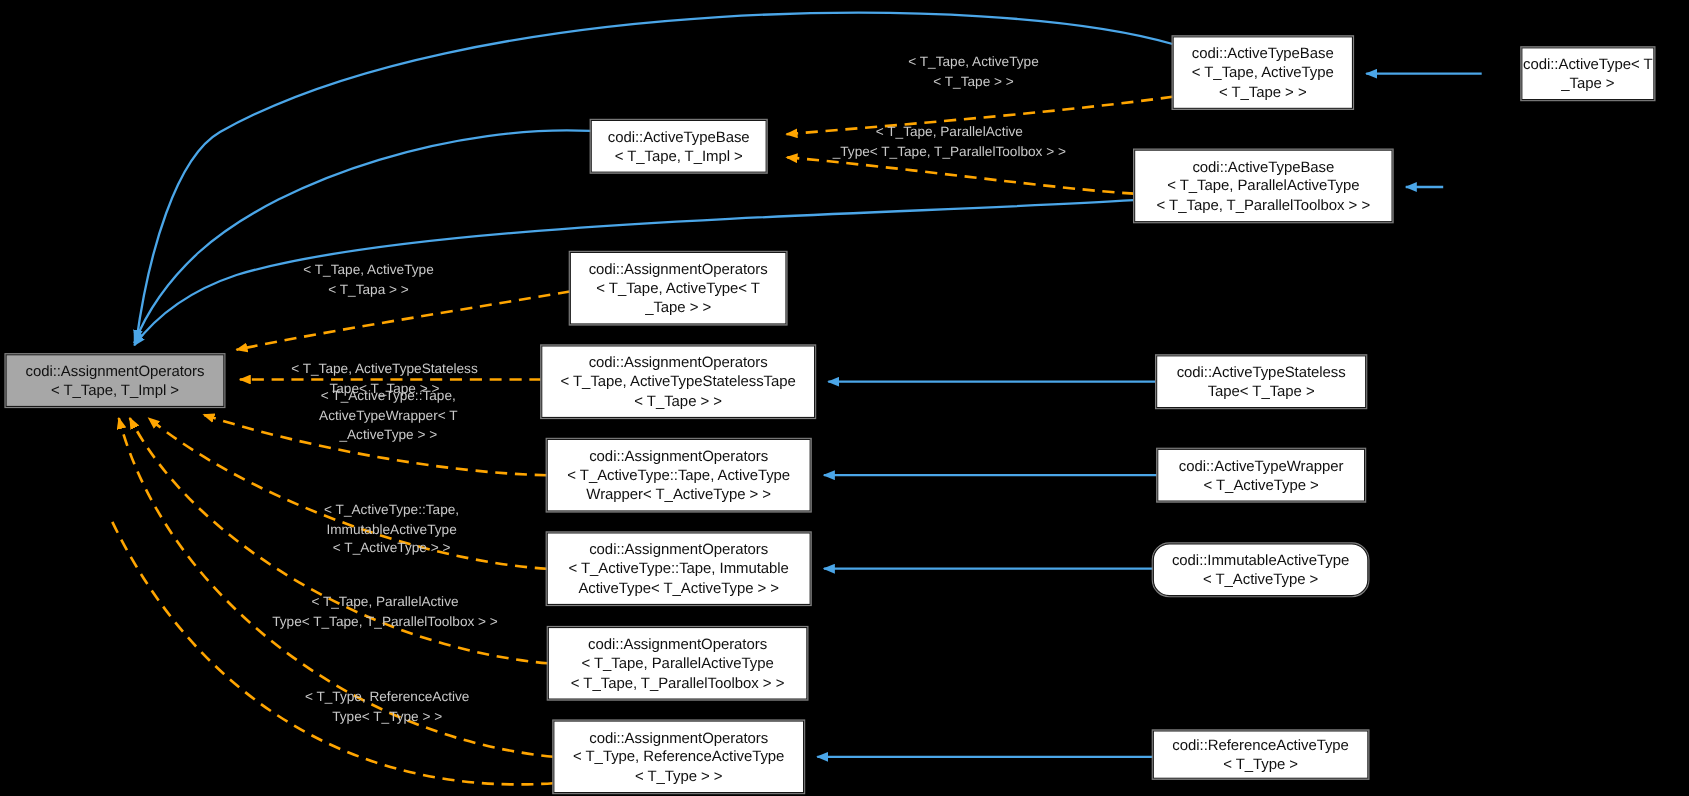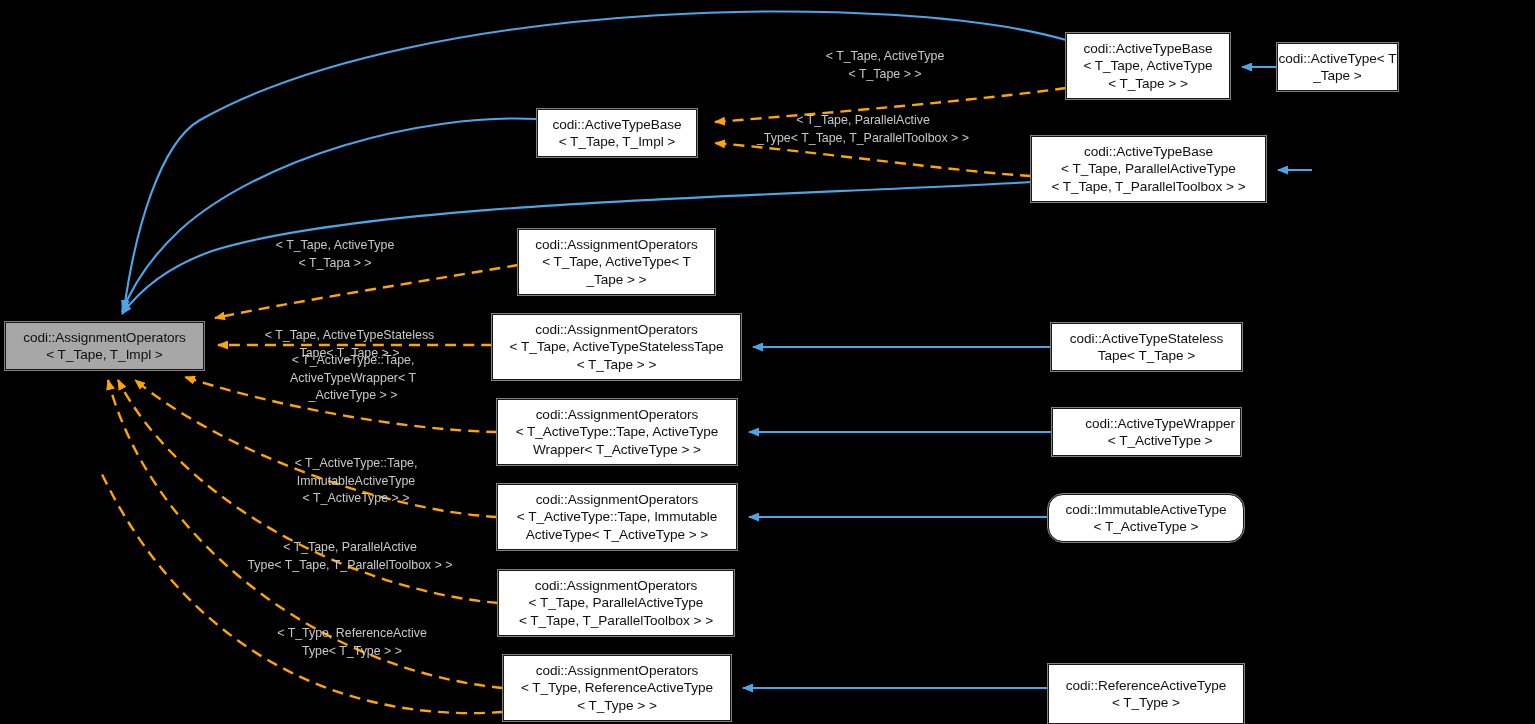--- a/index.html
+++ b/index.html
@@ -63,21 +63,21 @@
     <span class="lbl">codi::AssignmentOperators
 &lt; T_Tape, T_Impl &gt;</span>
   </div>
 
   <div class="node" style="left:1066px;top:33px;width:164px;height:66px;">
     <span class="lbl">codi::ActiveTypeBase
 &lt; T_Tape, ActiveType
 &lt; T_Tape &gt; &gt;</span>
   </div>
 
-  <div class="node" style="left:1277px;top:43px;width:121px;height:48px;">
+  <div class="node" style="left:1383px;top:43px;width:121px;height:48px;">
     <span class="lbl">codi::ActiveType&lt; T
 _Tape &gt;</span>
   </div>
 
   <div class="node" style="left:537px;top:109px;width:160px;height:48px;">
     <span class="lbl">codi::ActiveTypeBase
 &lt; T_Tape, T_Impl &gt;</span>
   </div>
 
   <div class="node" style="left:1031px;top:136px;width:235px;height:66px;">
@@ -103,21 +103,21 @@
     <span class="lbl">codi::ActiveTypeStateless
 Tape&lt; T_Tape &gt;</span>
   </div>
 
   <div class="node" style="left:497px;top:399px;width:240px;height:66px;">
     <span class="lbl">codi::AssignmentOperators
 &lt; T_ActiveType::Tape, ActiveType
 Wrapper&lt; T_ActiveType &gt; &gt;</span>
   </div>
 
-  <div class="node" style="left:1052px;top:408px;width:189px;height:48px;justify-content:flex-end;">
+  <div class="node" style="left:1052px;top:408px;width:189px;height:48px;">
     <span class="lbl">codi::ActiveTypeWrapper
 &lt; T_ActiveType &gt;</span>
   </div>
 
   <div class="node" style="left:497px;top:484px;width:240px;height:66px;">
     <span class="lbl">codi::AssignmentOperators
 &lt; T_ActiveType::Tape, Immutable
 ActiveType&lt; T_ActiveType &gt; &gt;</span>
   </div>
 
@@ -131,21 +131,21 @@
 &lt; T_Tape, ParallelActiveType
 &lt; T_Tape, T_ParallelToolbox &gt; &gt;</span>
   </div>
 
   <div class="node" style="left:503px;top:655px;width:228px;height:66px;">
     <span class="lbl">codi::AssignmentOperators
 &lt; T_Type, ReferenceActiveType
 &lt; T_Type &gt; &gt;</span>
   </div>
 
-  <div class="node" style="left:1048px;top:664px;width:196px;height:60px;">
+  <div class="node" style="left:1048px;top:664px;width:196px;height:44px;">
     <span class="lbl">codi::ReferenceActiveType
 &lt; T_Type &gt;</span>
   </div>
 
   <div class="elabel" style="left:790px;top:48px;width:190px;">&lt; T_Tape, ActiveType
 &lt; T_Tape &gt; &gt;</div>
   <div class="elabel" style="left:715px;top:112px;width:296px;">&lt; T_Tape, ParallelActive
 _Type&lt; T_Tape, T_ParallelToolbox &gt; &gt;</div>
   <div class="elabel" style="left:240px;top:237px;width:190px;">&lt; T_Tape, ActiveType
 &lt; T_Tapa &gt; &gt;</div>

